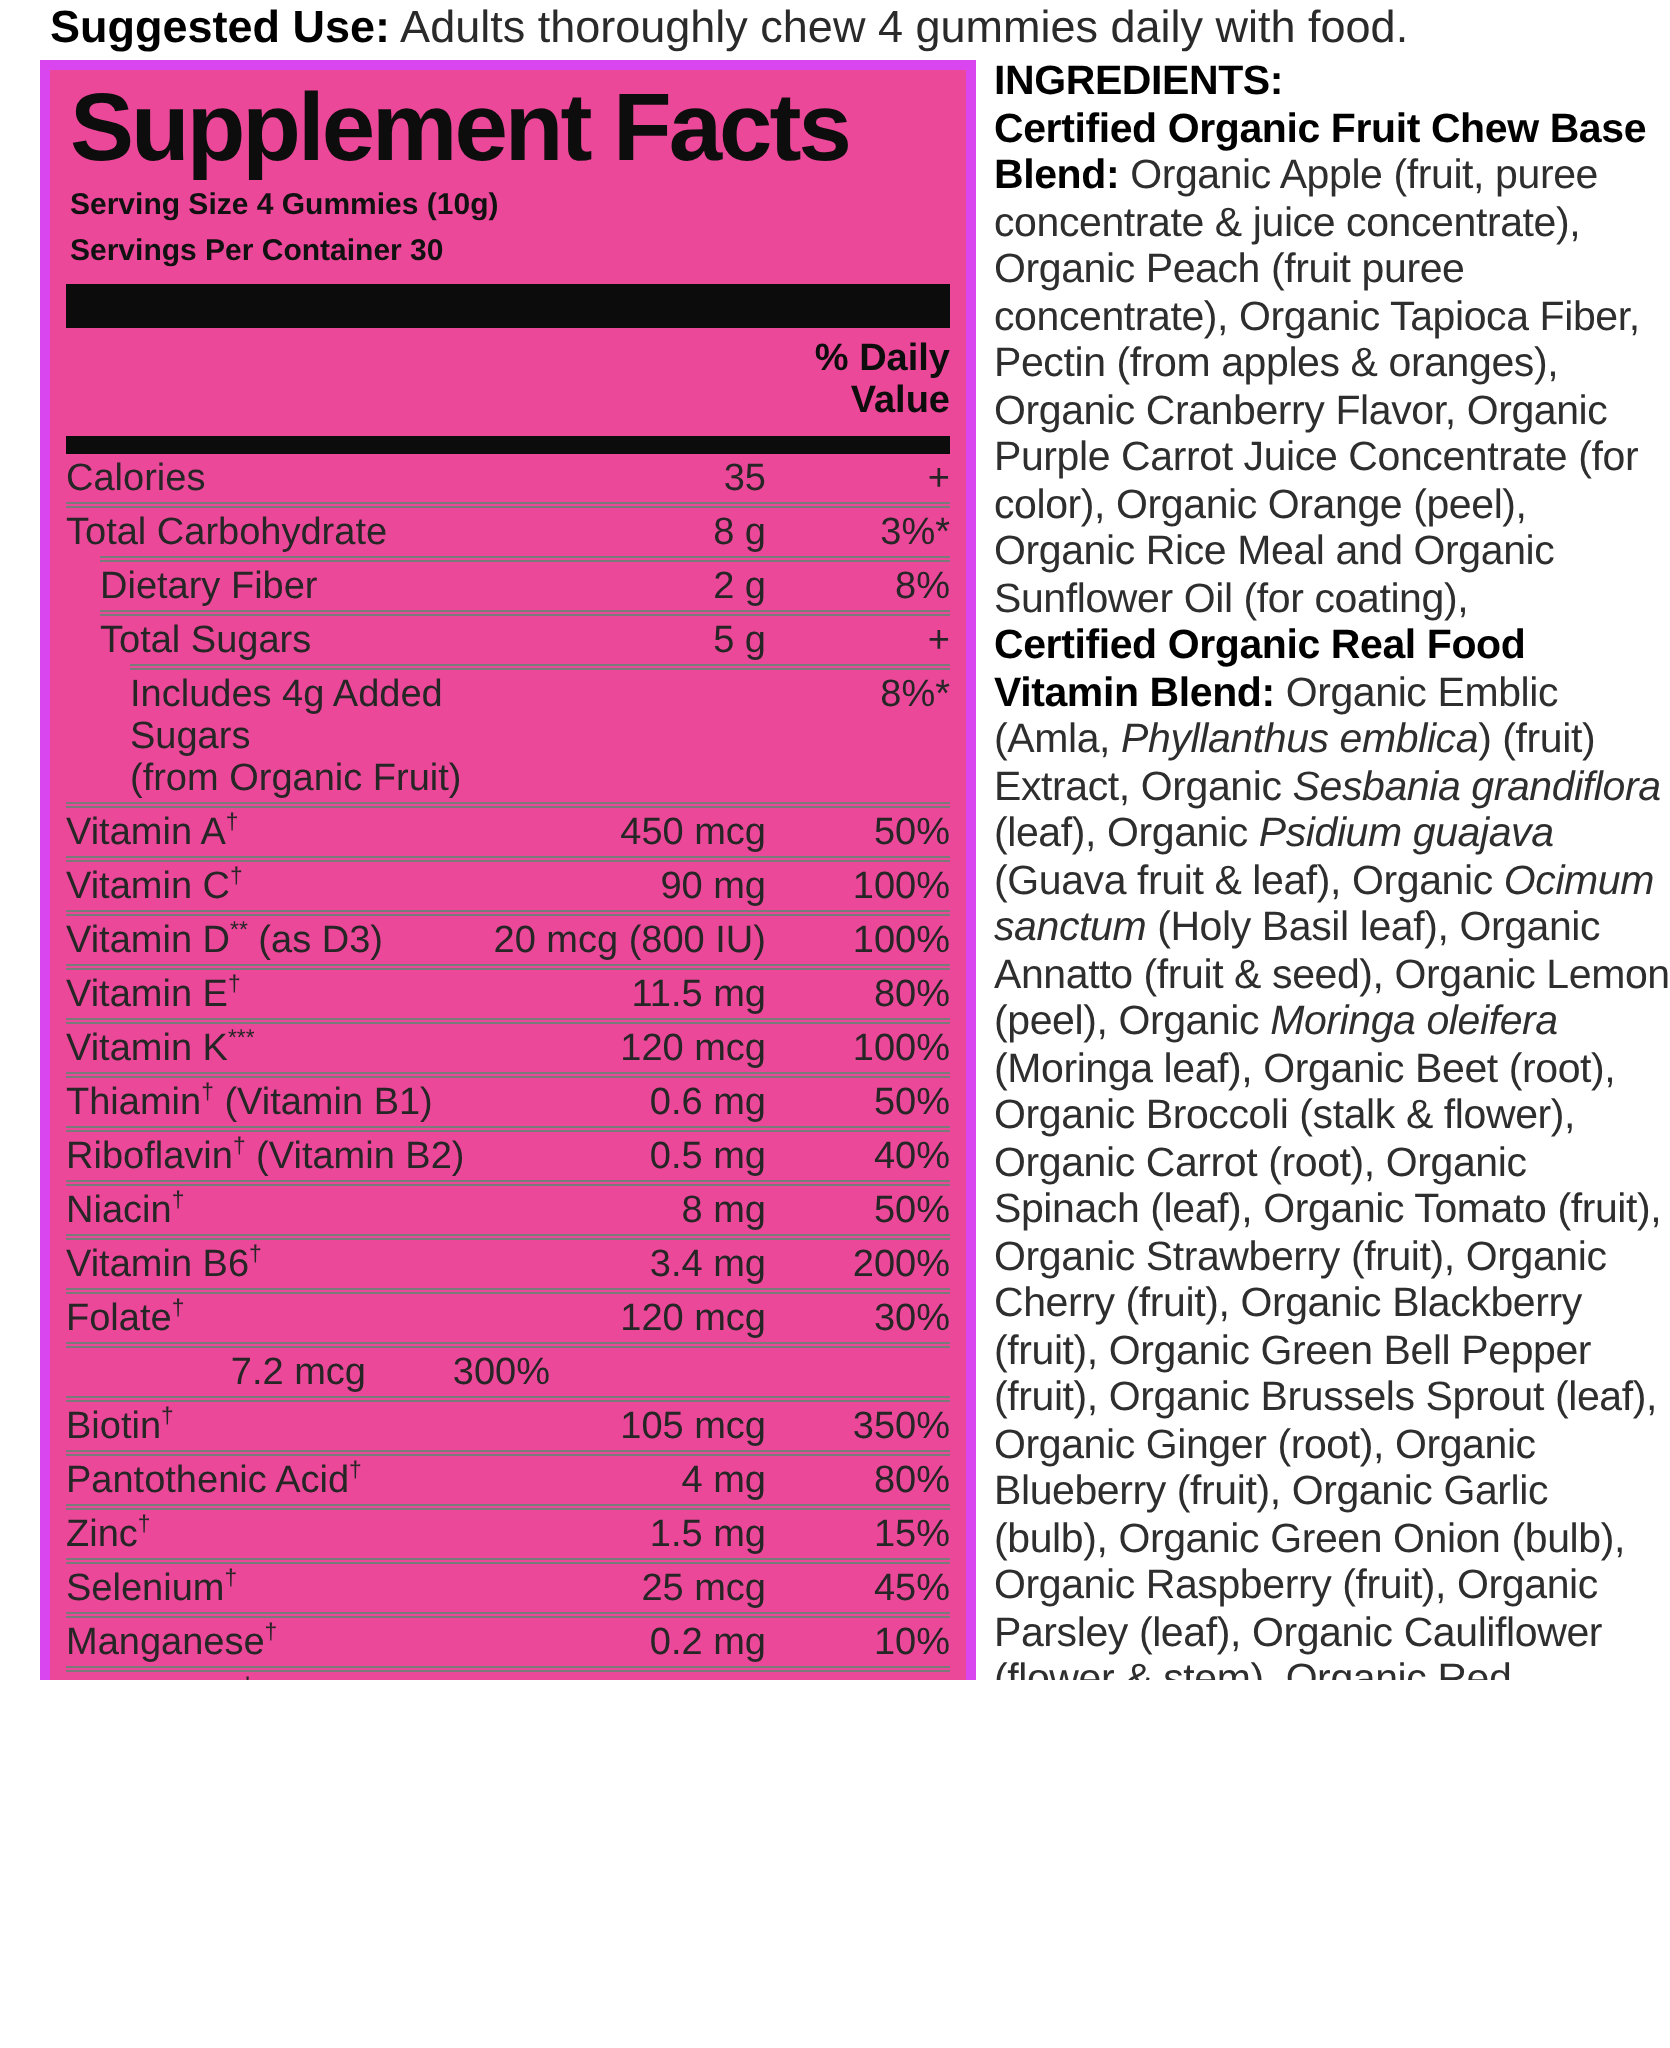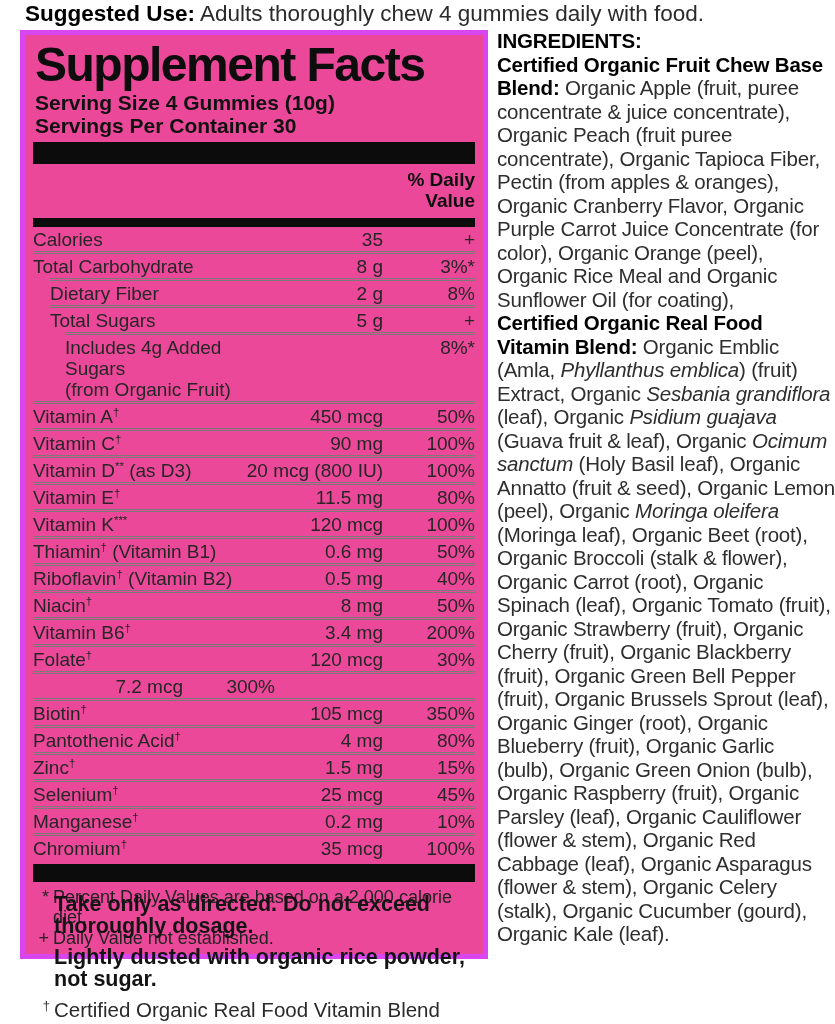--- a/index.html
+++ b/index.html
@@ -1,25 +1,25 @@
 <!DOCTYPE html>
 <html><head>
 <meta charset="utf-8">
 <style>
   html,body{margin:0;padding:0;background:#ffffff;}
   body{width:835px;height:1024px;font-family:"Liberation Sans",sans-serif;color:#1f1f1f;}
-  .page{position:relative;width:835px;height:1024px;overflow:hidden;background:#fff;}
+  .page{position:relative;width:835px;height:840px;overflow:hidden;background:#fff;}
 
   .suggested{position:absolute;left:25px;top:1px;font-size:22.5px;color:#2a2a2a;white-space:nowrap;}
   .suggested b{color:#000;}
 
   .panel{position:absolute;left:20px;top:30px;width:468px;border:5px solid #d946ef;
          box-sizing:border-box;padding:4px 8px 6px 8px;background:#ec4899;}
   .title{font-size:48px;font-weight:bold;letter-spacing:-1.5px;line-height:1.08;color:#0d0d0d;margin-left:2px;}
-  .serv{font-weight:bold;font-size:21px;line-height:23px;color:#111;margin-left:2px;}
+  .serv{font-weight:bold;font-size:15px;line-height:23px;color:#111;margin-left:2px;}
   .bar{background:#0c0c0c;}
   .bar-thick{height:22px;margin:5px 0 2px 0;}
   .bar-med{height:9px;margin:3px 0 0 0;}
   .bar-thick2{height:18px;margin:4px 0 5px 0;}
 
   .colhead{display:flex;justify-content:flex-end;padding:3px 0 4px 0;}
   .colhead div{white-space:pre-line;font-weight:bold;font-size:19px;line-height:21px;text-align:right;color:#0d0d0d;}
   .colhead .h-amt{width:150px;}
   .colhead .h-pct{width:92px;}
 

